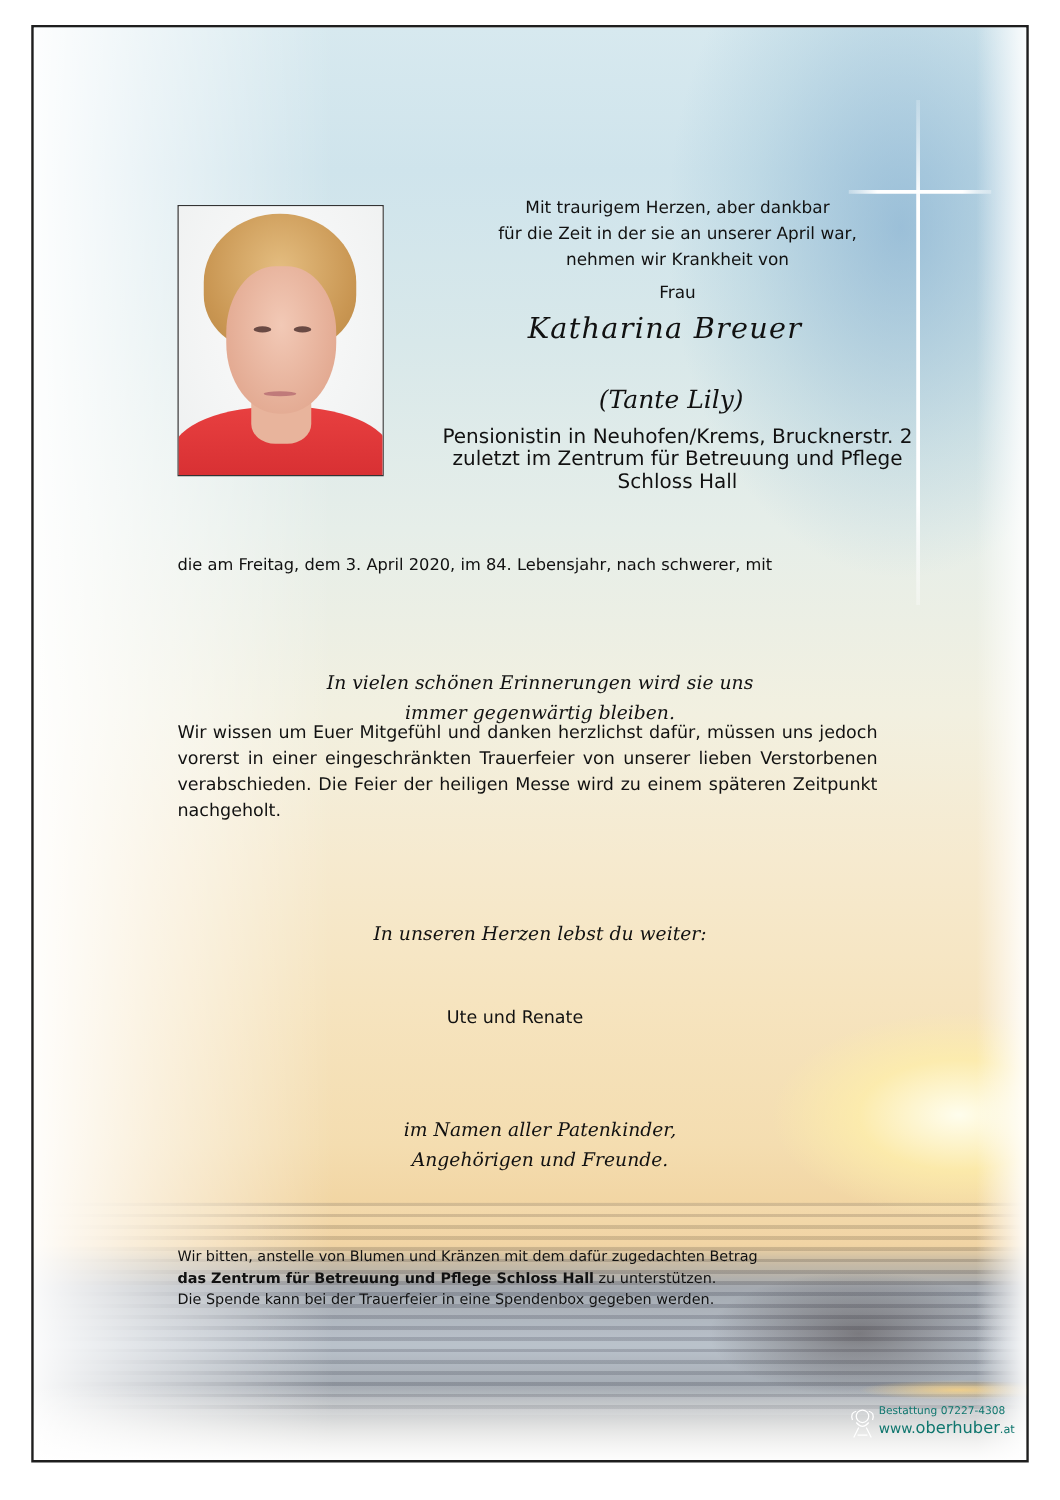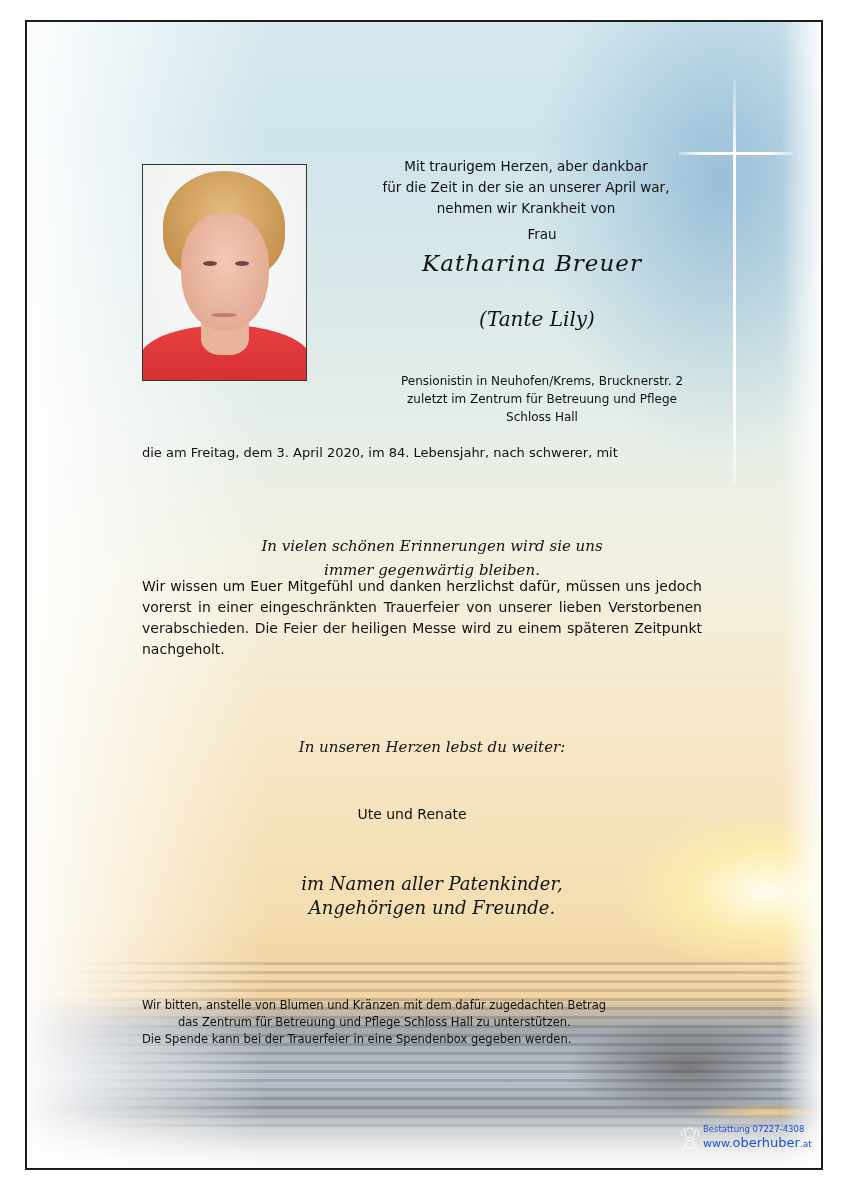--- a/index.html
+++ b/index.html
@@ -42,36 +42,36 @@
   .face { position: absolute; left: 38px; top: 48px; width: 88px; height: 118px; border-radius: 45% 45% 48% 48%; background: radial-gradient(ellipse at 50% 40%, #f2c9b6, #e3aa92 75%); }
   .eye { position: absolute; top: 96px; width: 14px; height: 5px; border-radius: 50%; background: #6a4a44; }
   .mouth { position: absolute; left: 68px; top: 148px; width: 26px; height: 4px; border-radius: 50%; background: #c07a7a; }
   .shirt { position: absolute; left: -4px; top: 160px; width: 172px; height: 70px; border-radius: 50% 50% 0 0; background: linear-gradient(180deg, #e84040, #d42c30); }
   .neck { position: absolute; left: 58px; top: 150px; width: 48px; height: 40px; background: #e8b49c; border-radius: 0 0 40% 40%; }
 
   .txt { position: absolute; text-align: center; }
   .sans { font-family: "DejaVu Sans", sans-serif; }
   .hand { font-family: "DejaVu Serif", serif; font-style: italic; }
 
-  .intro { left: 314px; top: 134px; width: 370px; font-size: 13.5px; line-height: 21px; }
+  .intro { left: 330px; top: 134px; width: 370px; font-size: 13.5px; line-height: 21px; }
   .frau { left: 330px; top: 204px; width: 370px; font-size: 13.5px; }
   .name { left: 315px; top: 228px; width: 380px; font-size: 23px; letter-spacing: 1px; }
   .nickname { left: 330px; top: 285px; width: 360px; font-size: 20px; }
-  .address { left: 320px; top: 318px; width: 390px; font-size: 12px; line-height: 18px; margin-top: 32px; }
+  .address { left: 320px; top: 318px; width: 390px; font-size: 16px; line-height: 18px; }
   .death { left: 115px; top: 420px; width: 560px; text-align: left; font-size: 13px; line-height: 21px; }
   .quote { left: 140px; top: 492px; width: 530px; font-size: 15px; line-height: 24px; margin-top: 20px; }
   .thanks { left: 115px; top: 554px; width: 560px; text-align: justify; font-size: 14px; line-height: 21px; }
   .thanks-last { text-align-last: left; }
   .motto { left: 160px; top: 716px; width: 490px; font-size: 15px; }
   .survivors { left: 230px; top: 784px; width: 310px; font-size: 14px; }
-  .also { left: 170px; top: 850px; width: 470px; font-size: 18px; line-height: 24px; }
+  .also { left: 170px; top: 870px; width: 470px; font-size: 15px; line-height: 24px; }
   .donation { left: 115px; top: 975px; width: 600px; text-align: left; font-size: 11.5px; line-height: 17px; }
-  .donation b { font-weight: normal; margin-left: 36px; }
+  .donation b { font-weight: bold; }
 
-  .footer { position: absolute; left: 650px; top: 1100px; width: 145px; height: 36px; color: #1d4ed8; }
+  .footer { position: absolute; left: 650px; top: 1100px; width: 145px; height: 36px; color: #0f766e; }
   .footer-logo { position: absolute; left: 2px; top: 4px; width: 22px; height: 26px; }
   .footer-line1 { position: absolute; left: 26px; top: 2px; font-size: 8.5px; white-space: nowrap; }
   .footer-line2 { position: absolute; left: 26px; top: 13px; font-size: 11px; white-space: nowrap; }
   .footer-line2 .big { font-size: 13px; margin-top: 23px; }
   .footer-line2 .small { font-size: 9px; }
 </style>
 </head>
 <body>
 
 <div class="frame">

